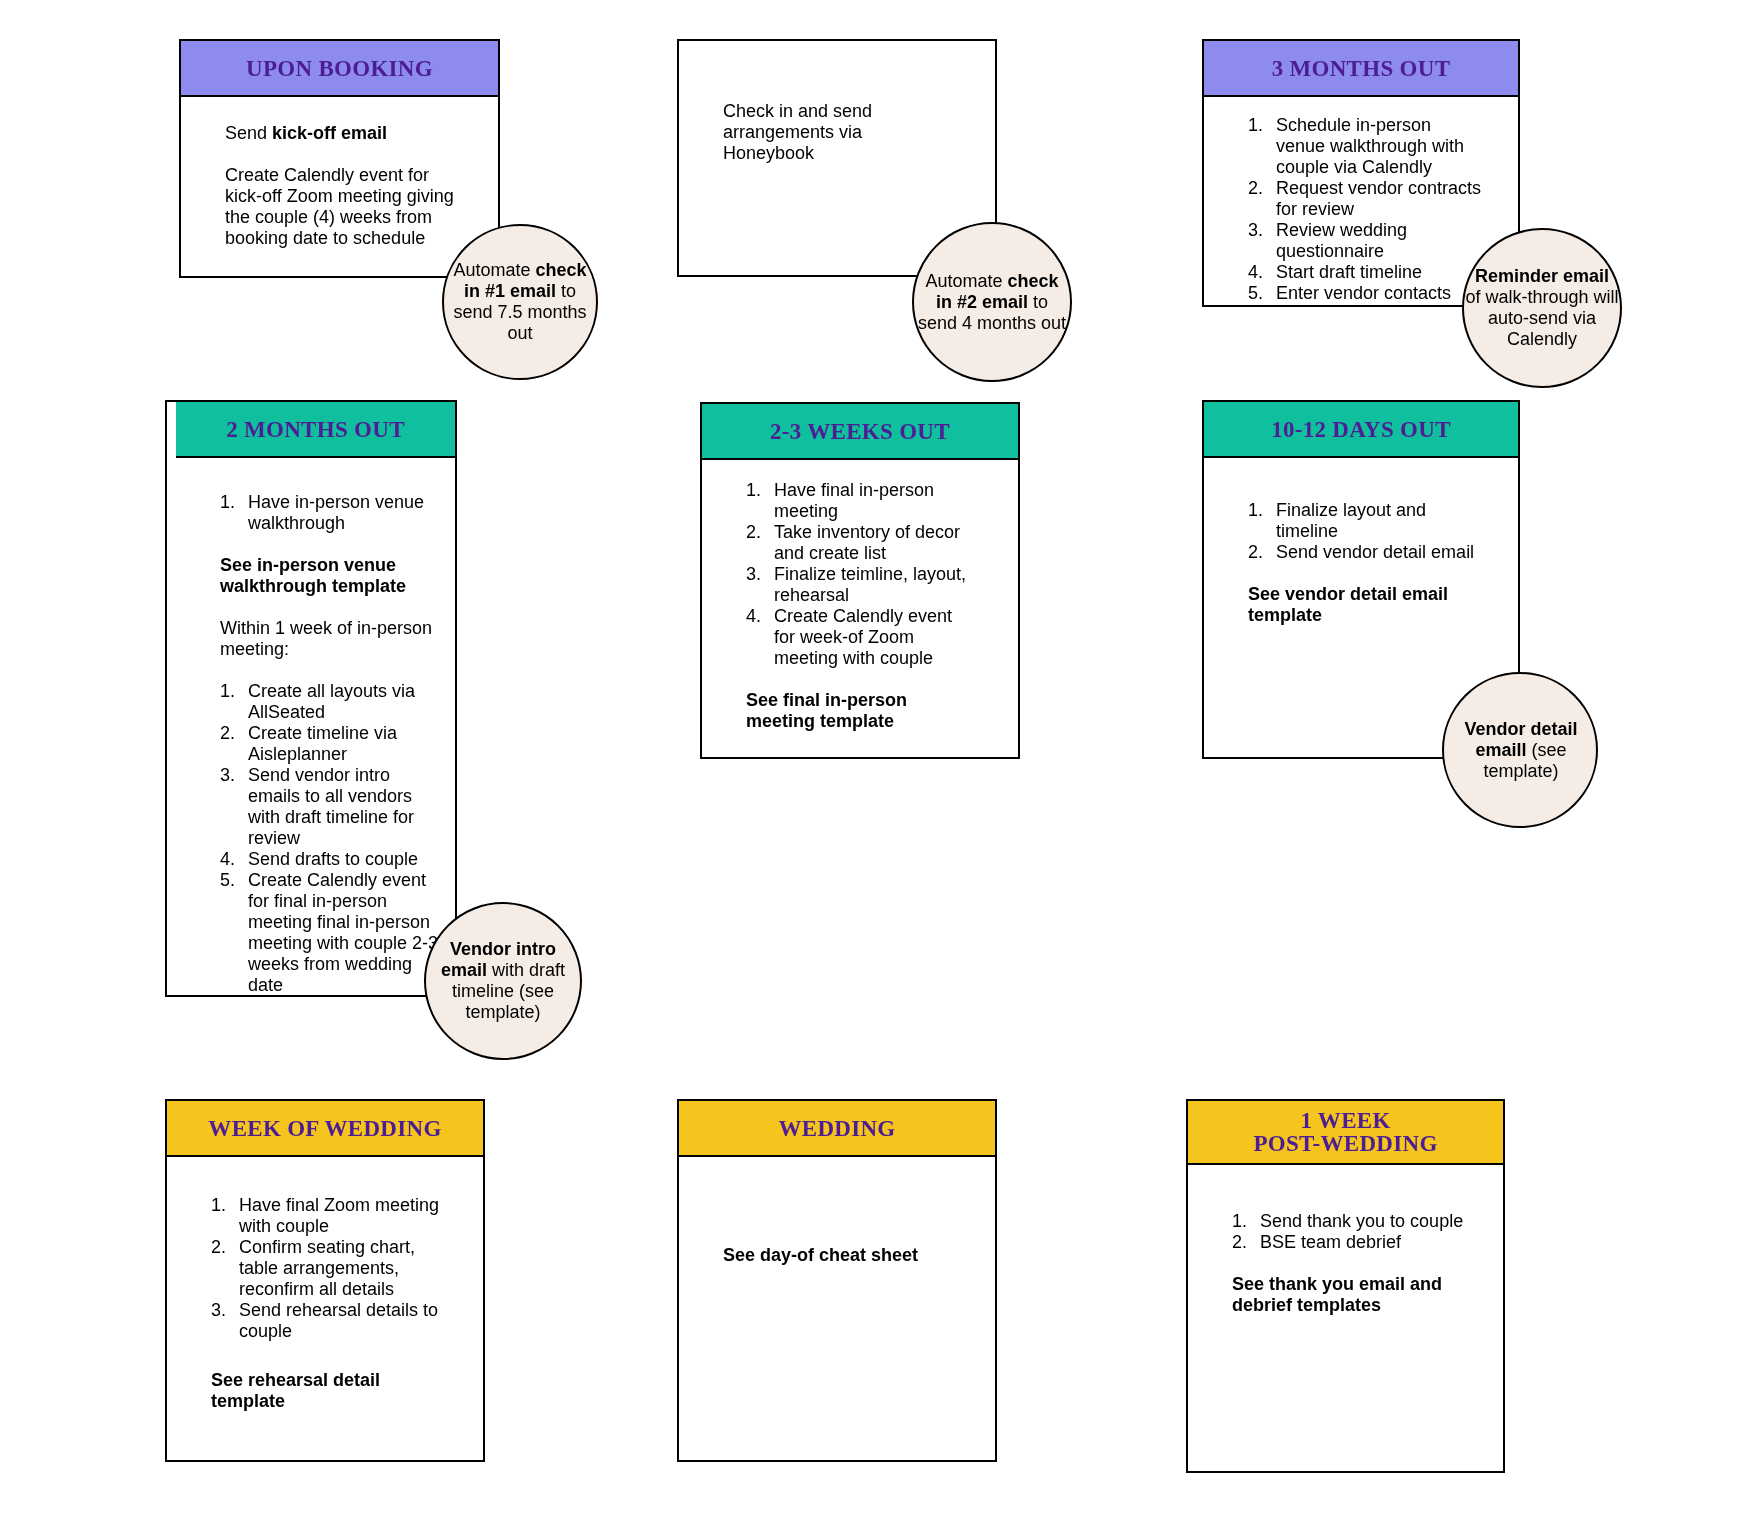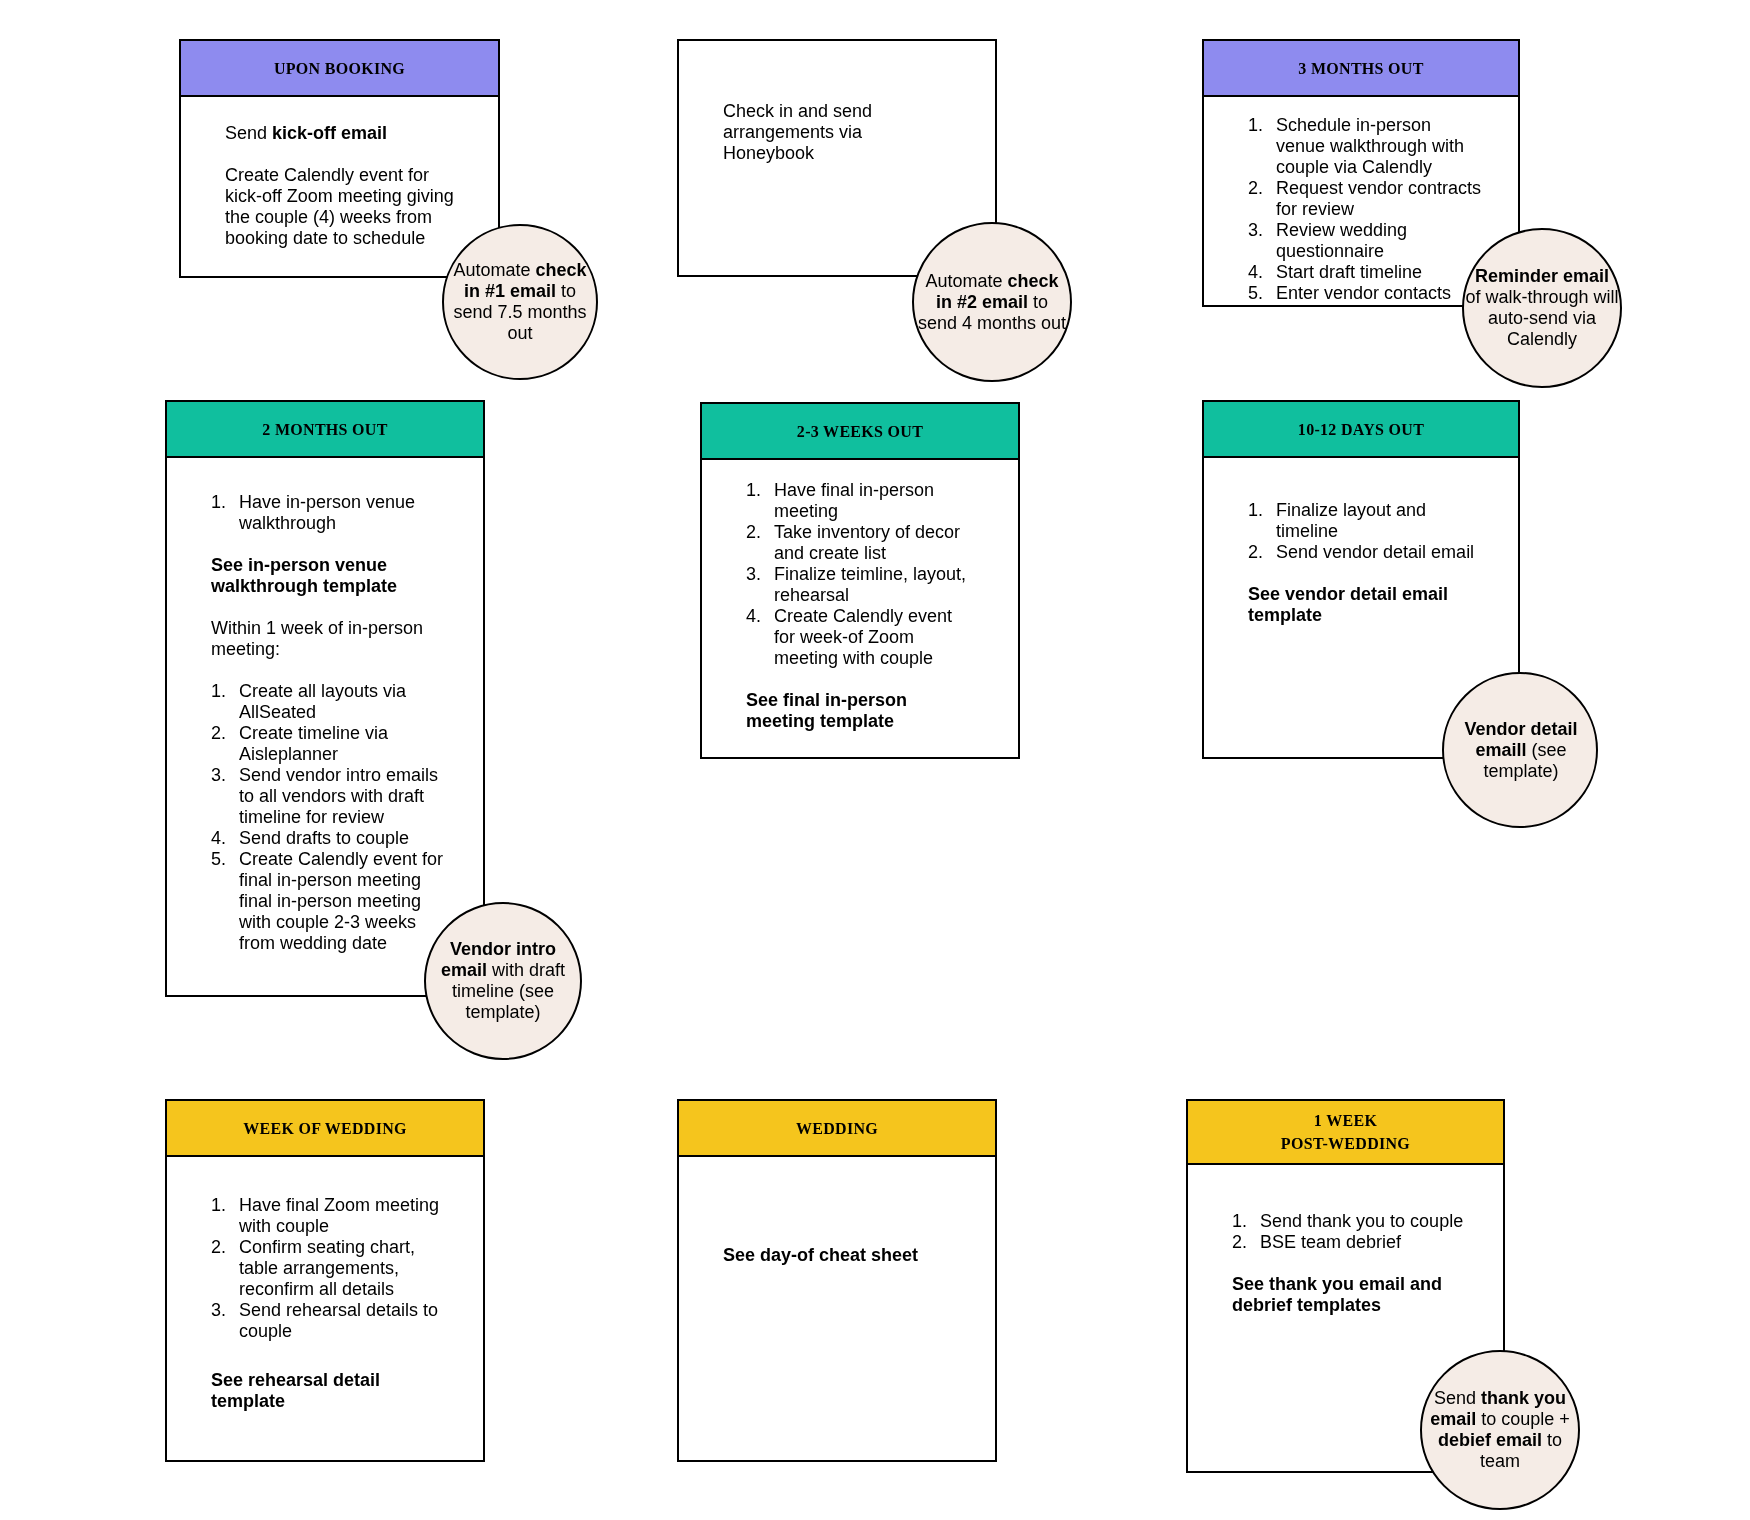--- a/index.html
+++ b/index.html
@@ -19,24 +19,24 @@
     border: 2px solid #000;
   }
   .card-header {
     display: flex;
     flex-direction: column;
     justify-content: center;
     align-items: center;
     border-bottom: 2px solid #000;
     font-family: "Liberation Serif", serif;
     font-weight: 700;
-    font-size: 16px;
+    font-size: 23px;
     line-height: 23px;
     letter-spacing: 0.3px;
-    color: #000000;
+    color: #4c1d95;
     text-align: center;
   }
   .card-body {
     font-size: 18px;
     line-height: 21px;
     padding-left: 44px;
     padding-right: 8px;
   }
   .para, .plist { margin: 0 0 21px 0; }
   .xgap { margin-top: 28px; }
@@ -106,21 +106,21 @@
               <span class="txt"><span>Start draft timeline</span></span>
             </div>
             <div class="pli">
               <span class="num">5.</span>
               <span class="txt"><span>Enter vendor contacts</span></span>
             </div>
           </div>
         </div>
       </div>
     </div>
-    <div class="card" style="left: 165px; top: 400px; width: 320px; height: 597px;">
+    <div class="card" style="left: 165px; top: 400px; width: 292px; height: 597px; padding-left: 9px;">
       <div class="card-header" style="height: 56px; background: rgb(16, 191, 158);">
         <div>2 MONTHS OUT</div>
       </div>
       <div class="card-body" style="padding-top: 34px;">
         <div style="max-width: 236px;">
           <div class="plist">
             <div class="pli">
               <span class="num">1.</span>
               <span class="txt"><span>Have in-person venue walkthrough</span></span>
             </div>
@@ -263,16 +263,13 @@
     </div>
     <div class="callout" style="left: 1462px; top: 228px; width: 160px; height: 160px; background: rgb(245, 236, 230);">
       <div class="ctext" style="width: 154px;"><span class="b">Reminder email</span><span> of walk-through will auto-send via Calendly</span></div>
     </div>
     <div class="callout" style="left: 424px; top: 902px; width: 158px; height: 158px; background: rgb(245, 236, 230);">
       <div class="ctext" style="width: 152px;"><span class="b">Vendor intro email</span><span> with draft timeline (see template)</span></div>
     </div>
     <div class="callout" style="left: 1442px; top: 672px; width: 156px; height: 156px; background: rgb(245, 236, 230); justify-content: flex-end;">
       <div class="ctext" style="width: 150px;"><span class="b">Vendor detail emaill</span><span> (see template)</span></div>
     </div>
-    <div class="callout" style="left: 1420px; top: 1350px; width: 160px; height: 160px; background: rgb(245, 236, 230);">
-      <div class="ctext" style="width: 154px;"><span>Send </span><span class="b">thank you email</span><span> to couple + </span><span class="b">debief email</span><span> to team</span></div>
-    </div>
   </div>
 
 </body></html>

